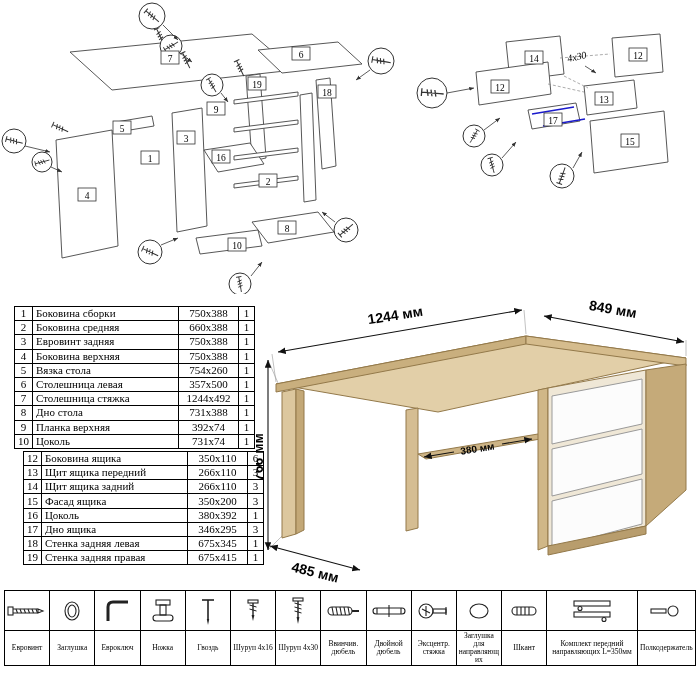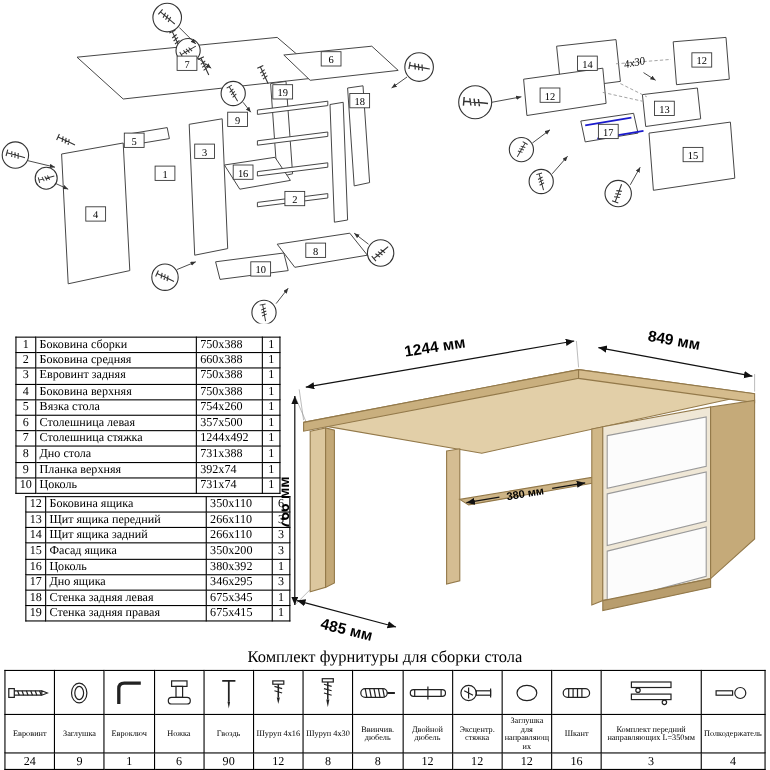--- a/index.html
+++ b/index.html
@@ -4,21 +4,21 @@
 <style>
   *{margin:0;padding:0;box-sizing:border-box}
   html,body{width:700px;height:700px;background:#fff;font-family:"Liberation Serif",serif;color:#000}
   body{position:relative;overflow:hidden}
   #top-diagrams{position:absolute;left:0;top:0}
   #parts{position:absolute;left:14px;top:306px}
   table.parts{border-collapse:collapse;font-size:11px;line-height:1}
   table.parts td{border:1px solid #000;padding:0 3px;height:14.2px;white-space:nowrap}
   table.parts td.c-n{width:18px;text-align:center;padding:0 1px}
   table.parts td.c-name{width:146px}
-  table.parts td.c-size{width:60px;text-align:left}
+  table.parts td.c-size{width:60px;text-align:center}
   table.parts td.c-qty{width:16px;text-align:center;padding:0 1px}
   table.parts.tb2{margin-left:9px;margin-top:2px}
   #desk{position:absolute;left:256px;top:294px}
   #hw{position:absolute;left:4px;top:590px;width:692px}
   #hw-title{text-align:center;font-size:15px;margin-bottom:2px}
   table.hw{border-collapse:collapse;table-layout:fixed;width:100%}
   table.hw td{border:1px solid #000;text-align:center;vertical-align:middle;overflow:hidden}
   tr.hw-ic td{height:40px}
   tr.hw-nm td{font-size:7.5px;height:24px;line-height:1.06;padding:1px;word-wrap:break-word}
   tr.hw-q td{font-size:11px;height:15px}
@@ -401,21 +401,20 @@
     <line x1="246" y1="150" x2="276" y2="145" marker-end="url(#da)"></line>
   </g>
   <text class="dim" x="140" y="26" transform="rotate(-9 140 26)" text-anchor="middle">1244 мм</text>
   <text class="dim" x="356" y="20" transform="rotate(10 356 20)" text-anchor="middle">849 мм</text>
   <text class="dim" x="7" y="163" transform="rotate(-90 7 163)" text-anchor="middle">766 мм</text>
   <text class="dim" x="58" y="283" transform="rotate(14 58 283)" text-anchor="middle">485 мм</text>
   <text class="dim-s" x="222" y="158" transform="rotate(-9 222 158)" text-anchor="middle">380 мм</text>
 </svg>
 
 <div id="hw">
-  <div id="hw-title">Комплект фурнитуры для сборки стола</div>
   <table class="hw">
     <colgroup id="hw-cols">
         <col style="width: 45px;">
         <col style="width: 45px;">
         <col style="width: 45px;">
         <col style="width: 45px;">
         <col style="width: 45px;">
         <col style="width: 45px;">
         <col style="width: 45px;">
         <col style="width: 45px;">
@@ -531,31 +530,15 @@
           <td>Шуруп 4x16</td>
           <td>Шуруп 4x30</td>
           <td>Ввинчив. дюбель</td>
           <td>Двойной дюбель</td>
           <td>Эксцентр. стяжка</td>
           <td>Заглушка для направляющих</td>
           <td>Шкант</td>
           <td>Комплект передний направляющих L=350мм</td>
           <td>Полкодержатель</td>
         </tr>
-      <tr class="hw-q" id="hw-qtys">
-          <td>24</td>
-          <td>9</td>
-          <td>1</td>
-          <td>6</td>
-          <td>90</td>
-          <td>12</td>
-          <td>8</td>
-          <td>8</td>
-          <td>12</td>
-          <td>12</td>
-          <td>12</td>
-          <td>16</td>
-          <td>3</td>
-          <td>4</td>
-        </tr>
     </tbody>
   </table>
 </div>
 
 </body></html>

